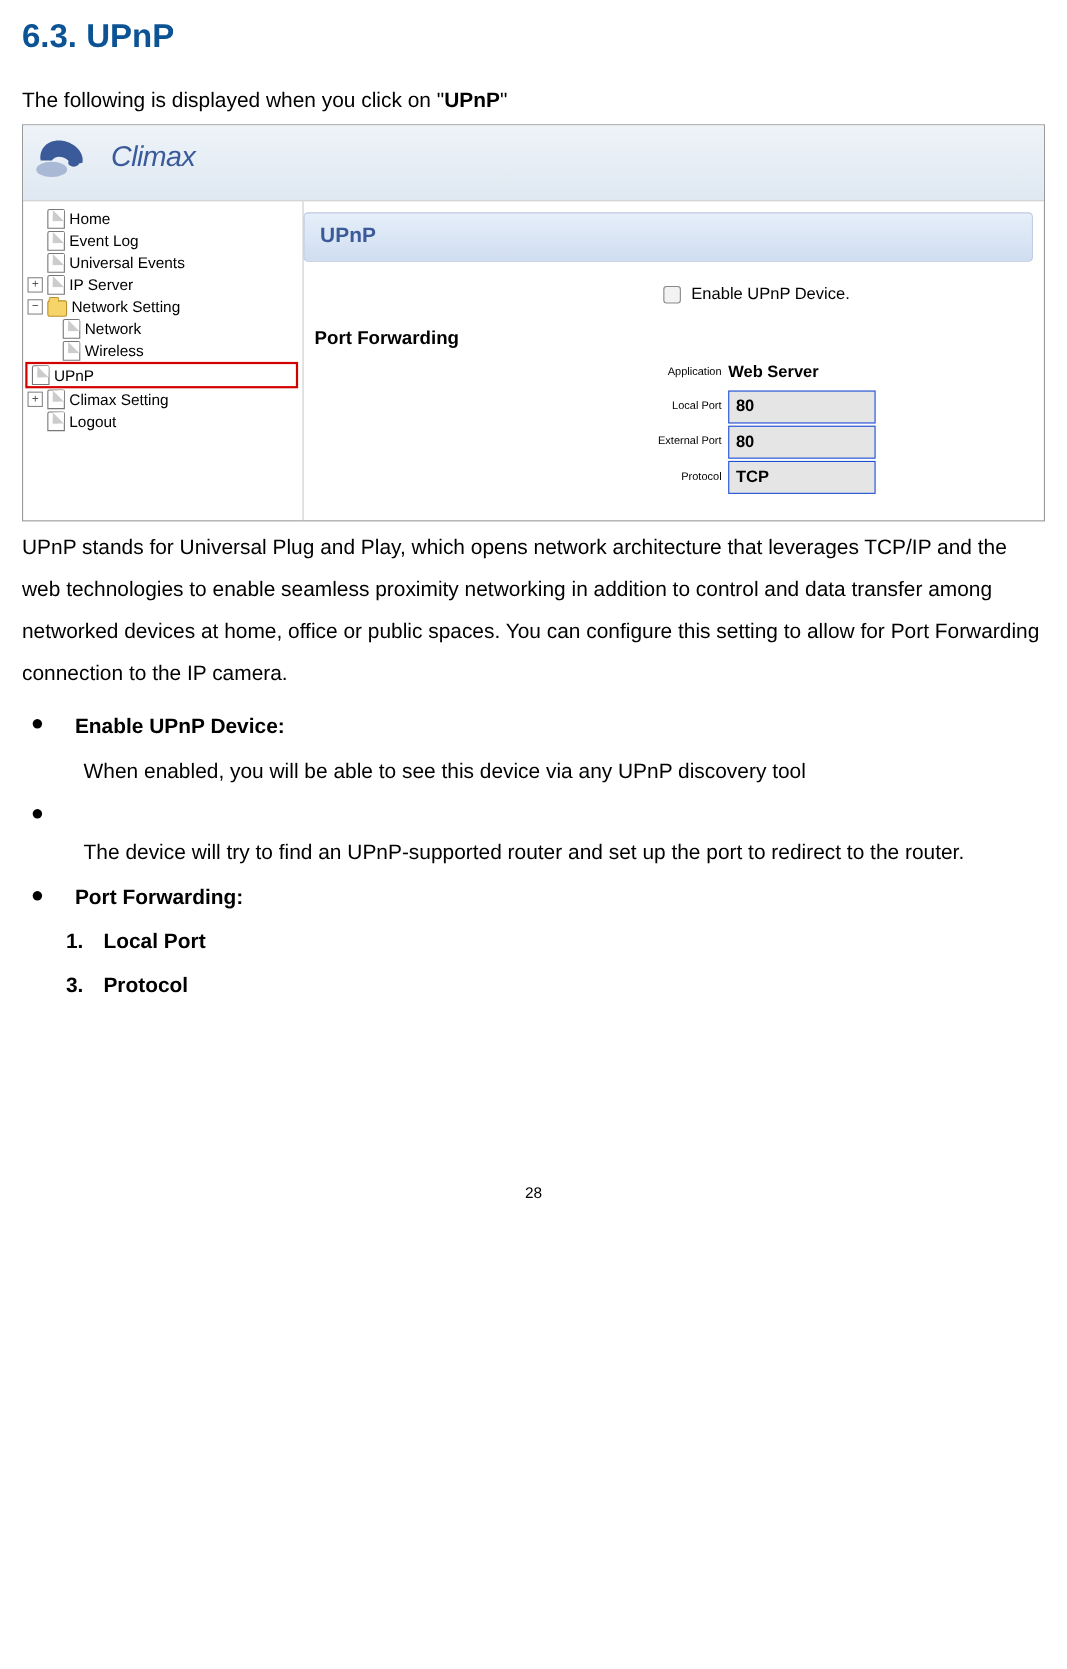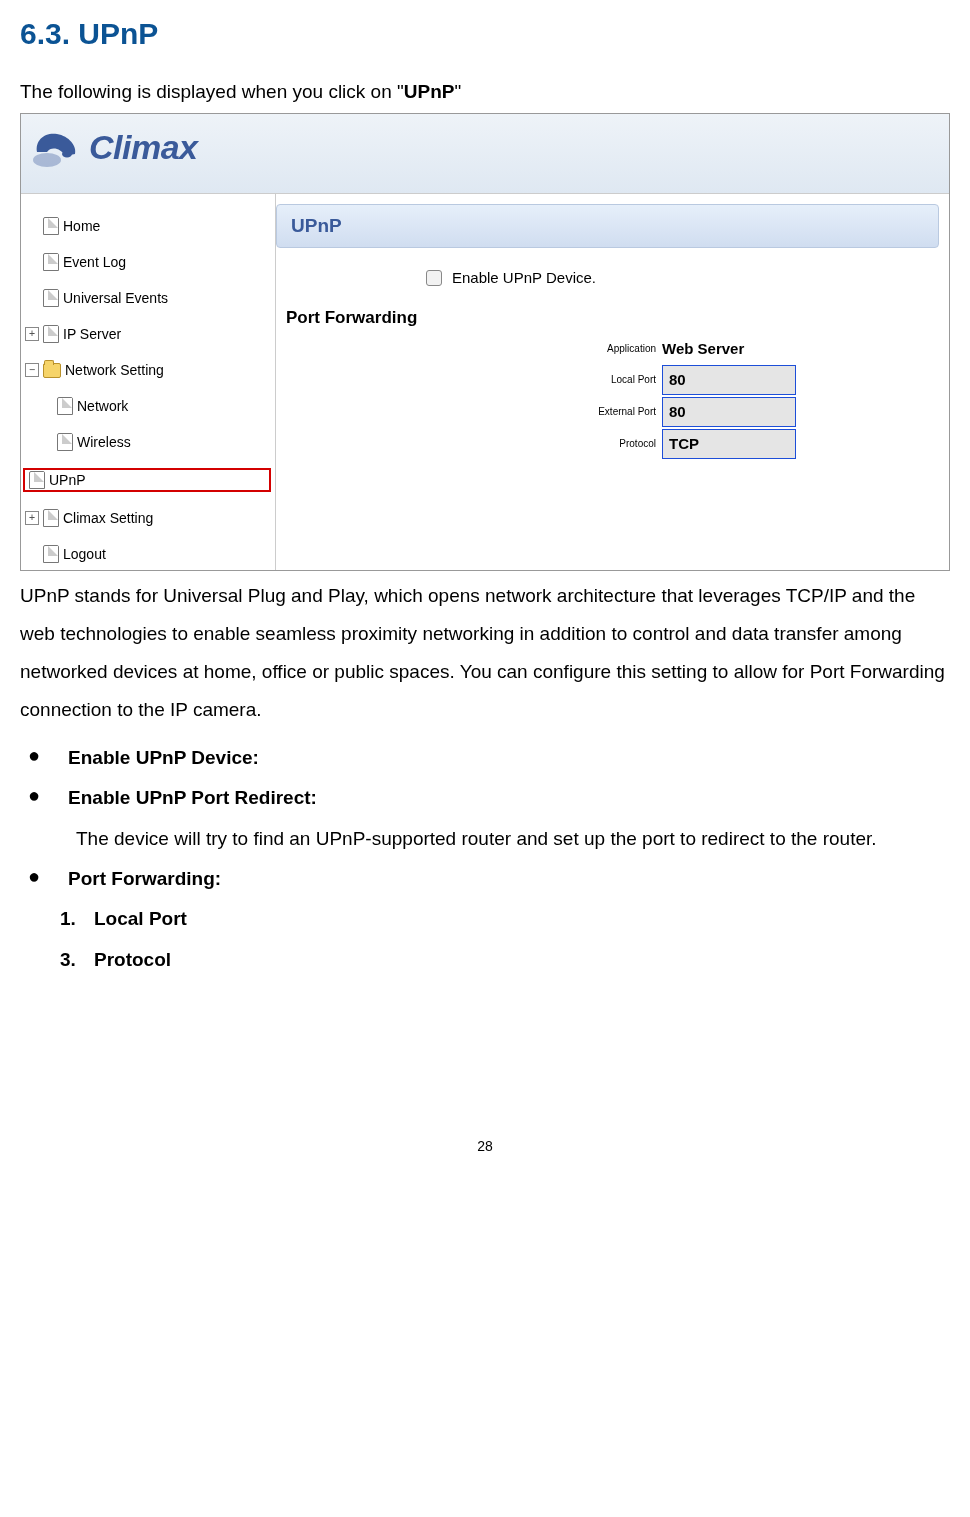--- a/index.html
+++ b/index.html
@@ -39,25 +39,25 @@
     align-items: center;
   }
   .logo-icon {
     width: 52px;
     height: 44px;
     position: relative;
   }
   .logo-icon svg { width:52px; height:44px; }
   .logo-text {
     font-family: Arial, sans-serif;
-    font-weight: bold;
+    font-weight: normal;
     font-style: italic;
-    font-size: 34px;
+    font-size: 26px;
     color: #3a5a9a;
-    margin-left: 6px;
+    margin-left: 18px;
     letter-spacing: -0.5px;
   }
   .shot-body {
     display: flex;
     min-height: 290px;
   }
   .tree-panel {
     width: 246px;
     border-right: 1px solid #ccc;
     padding: 6px 4px;
@@ -66,21 +66,20 @@
     line-height: 20px;
     color: #000;
   }
   .tree ul { list-style: none; padding: 0; margin: 0; }
   .tree li { padding: 0; margin: 0; }
   .tree-row {
     display: flex;
     align-items: center;
     height: 20px;
     white-space: nowrap;
-    margin-top: 16px;
   }
   .tree-plus {
     width: 12px;
     height: 12px;
     display: inline-flex;
     justify-content: center;
     align-items: center;
     font-size: 10px;
     line-height: 1;
     color: #555;
@@ -149,20 +148,21 @@
     margin: 0 10px 18px 0;
     font-size: 19px;
     font-weight: bold;
     color: #3a5a9a;
   }
   .checkbox-row {
     display: flex;
     align-items: center;
     margin: 4px 0 4px 150px;
     font-size: 15px;
+    justify-content: center;
   }
   .chk {
     width: 14px; height: 14px;
     border: 1px solid #888;
     border-radius: 3px;
     margin-right: 10px;
     background: #f2f2f2;
   }
   .section-subtitle {
     font-weight: bold;
@@ -375,25 +375,25 @@
 </div>
 
 <p class="body-paragraph">UPnP stands for Universal Plug and Play, which opens network architecture that leverages TCP/IP and the web technologies to enable seamless proximity networking in addition to control and data transfer among networked devices at home, office or public spaces. You can configure this setting to allow for Port Forwarding connection to the IP camera.</p>
 
 <ul class="bullets">
   <li>
     <div class="bullet-head">
         <span class="bullet-dot">●</span>
         <span>Enable UPnP Device:</span>
       </div>
+    <div class="bullet-body">When enabled, you will be able to see this device via any UPnP discovery tool</div>
   </li>
   <li>
     <div class="bullet-head">
         <span class="bullet-dot">●</span>
-        <span>Enable UPnP Port Redirect:</span>
       </div>
     <div class="bullet-body">The device will try to find an UPnP-supported router and set up the port to redirect to the router.</div>
   </li>
   <li>
     <div class="bullet-head">
         <span class="bullet-dot">●</span>
         <span>Port Forwarding:</span>
       </div>
     <ol class="numbers">
       <li><span class="num">1.</span><span>Local Port</span></li>

